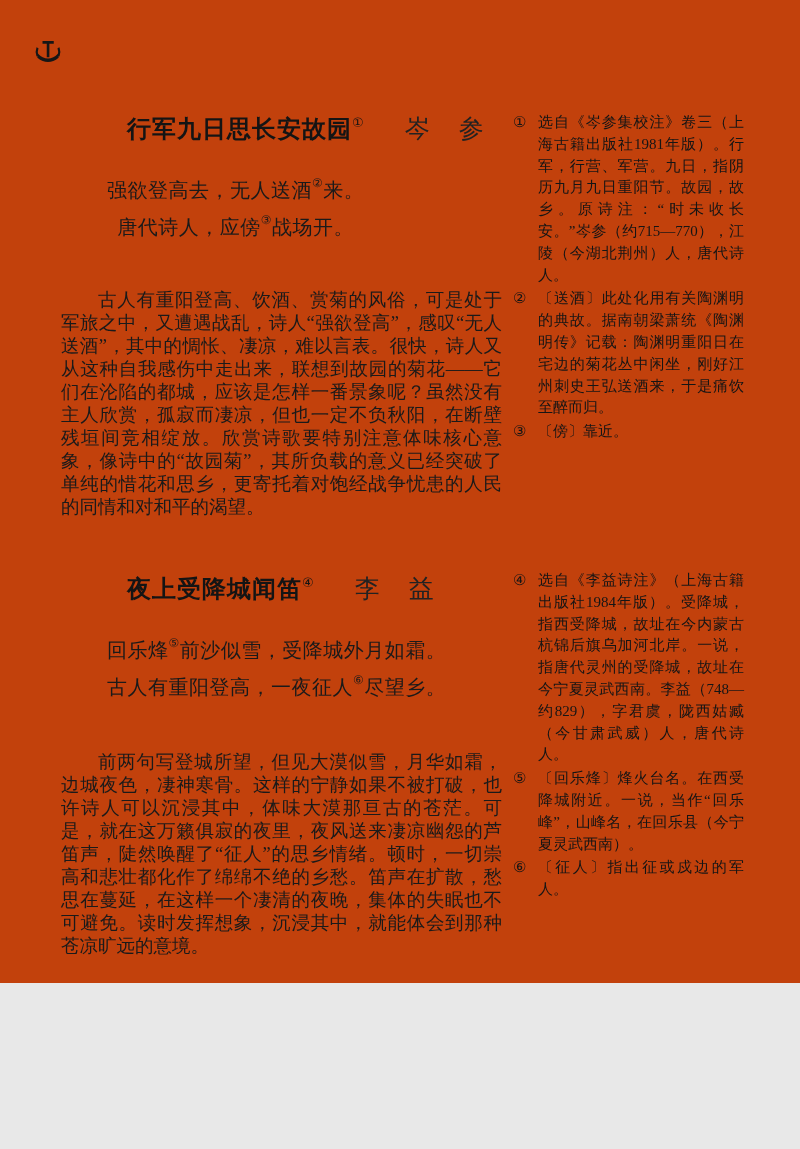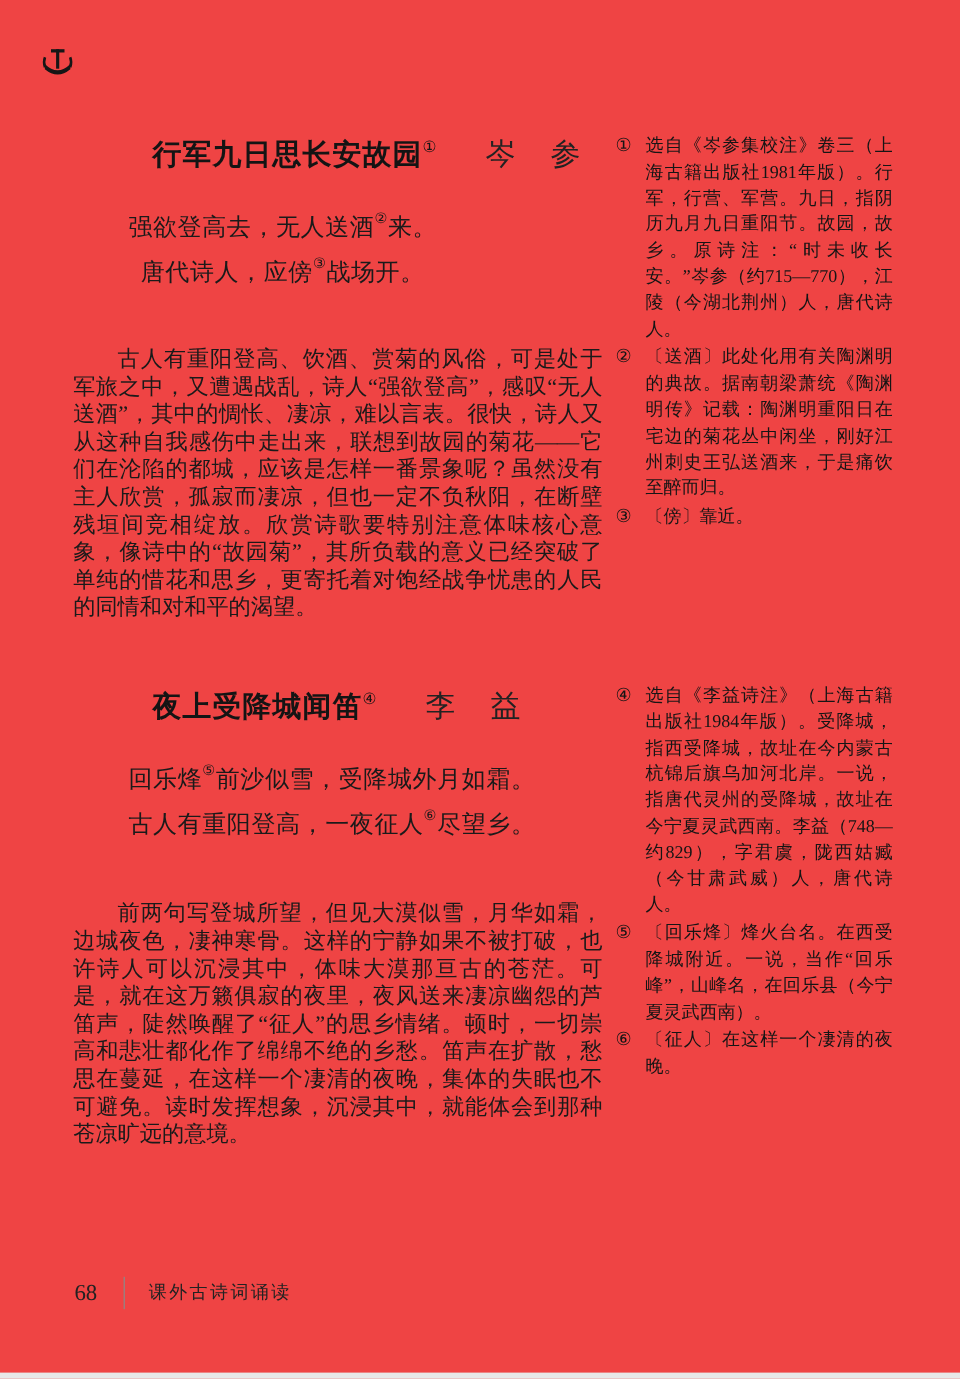--- a/index.html
+++ b/index.html
@@ -1,22 +1,22 @@
 <!DOCTYPE html>
 <html><head>
 <meta charset="utf-8">
 <style>
   * { margin: 0; padding: 0; box-sizing: border-box; }
   html, body { background: #e8e8e8; }
   .page {
     position: relative;
     width: 800px;
-    height: 1144px;
+    height: 983px;
     margin: 0 auto;
-    background: #ef4444;
+    background: #c2410c;
     color: #1c1c1c;
     font-family: "Liberation Serif", "DejaVu Serif", serif;
     overflow: hidden;
   }
   .logo {
     position: absolute;
     left: 33px;
     top: 37px;
     width: 30px;
     height: 30px;
@@ -165,21 +165,21 @@
     <div class="fn">
       <span class="fn-num">④</span>
       <span class="fn-text">选自《李益诗注》（上海古籍出版社1984年版）。受降城，指西受降城，故址在今内蒙古杭锦后旗乌加河北岸。一说，指唐代灵州的受降城，故址在今宁夏灵武西南。李益（748—约829），字君虞，陇西姑臧（今甘肃武威）人，唐代诗人。</span>
     </div>
     <div class="fn">
       <span class="fn-num">⑤</span>
       <span class="fn-text">〔回乐烽〕烽火台名。在西受降城附近。一说，当作“回乐峰”，山峰名，在回乐县（今宁夏灵武西南）。</span>
     </div>
     <div class="fn">
       <span class="fn-num">⑥</span>
-      <span class="fn-text">〔征人〕在这样一个凄清的夜晚。</span>
+      <span class="fn-text">〔征人〕指出征或戍边的军人。</span>
     </div>
   </div>
 
   <div class="footer">
     <span class="page-num">68</span>
     <span class="footer-divider"></span>
     <span class="footer-label">课外古诗词诵读</span>
   </div>
 
 </div>

